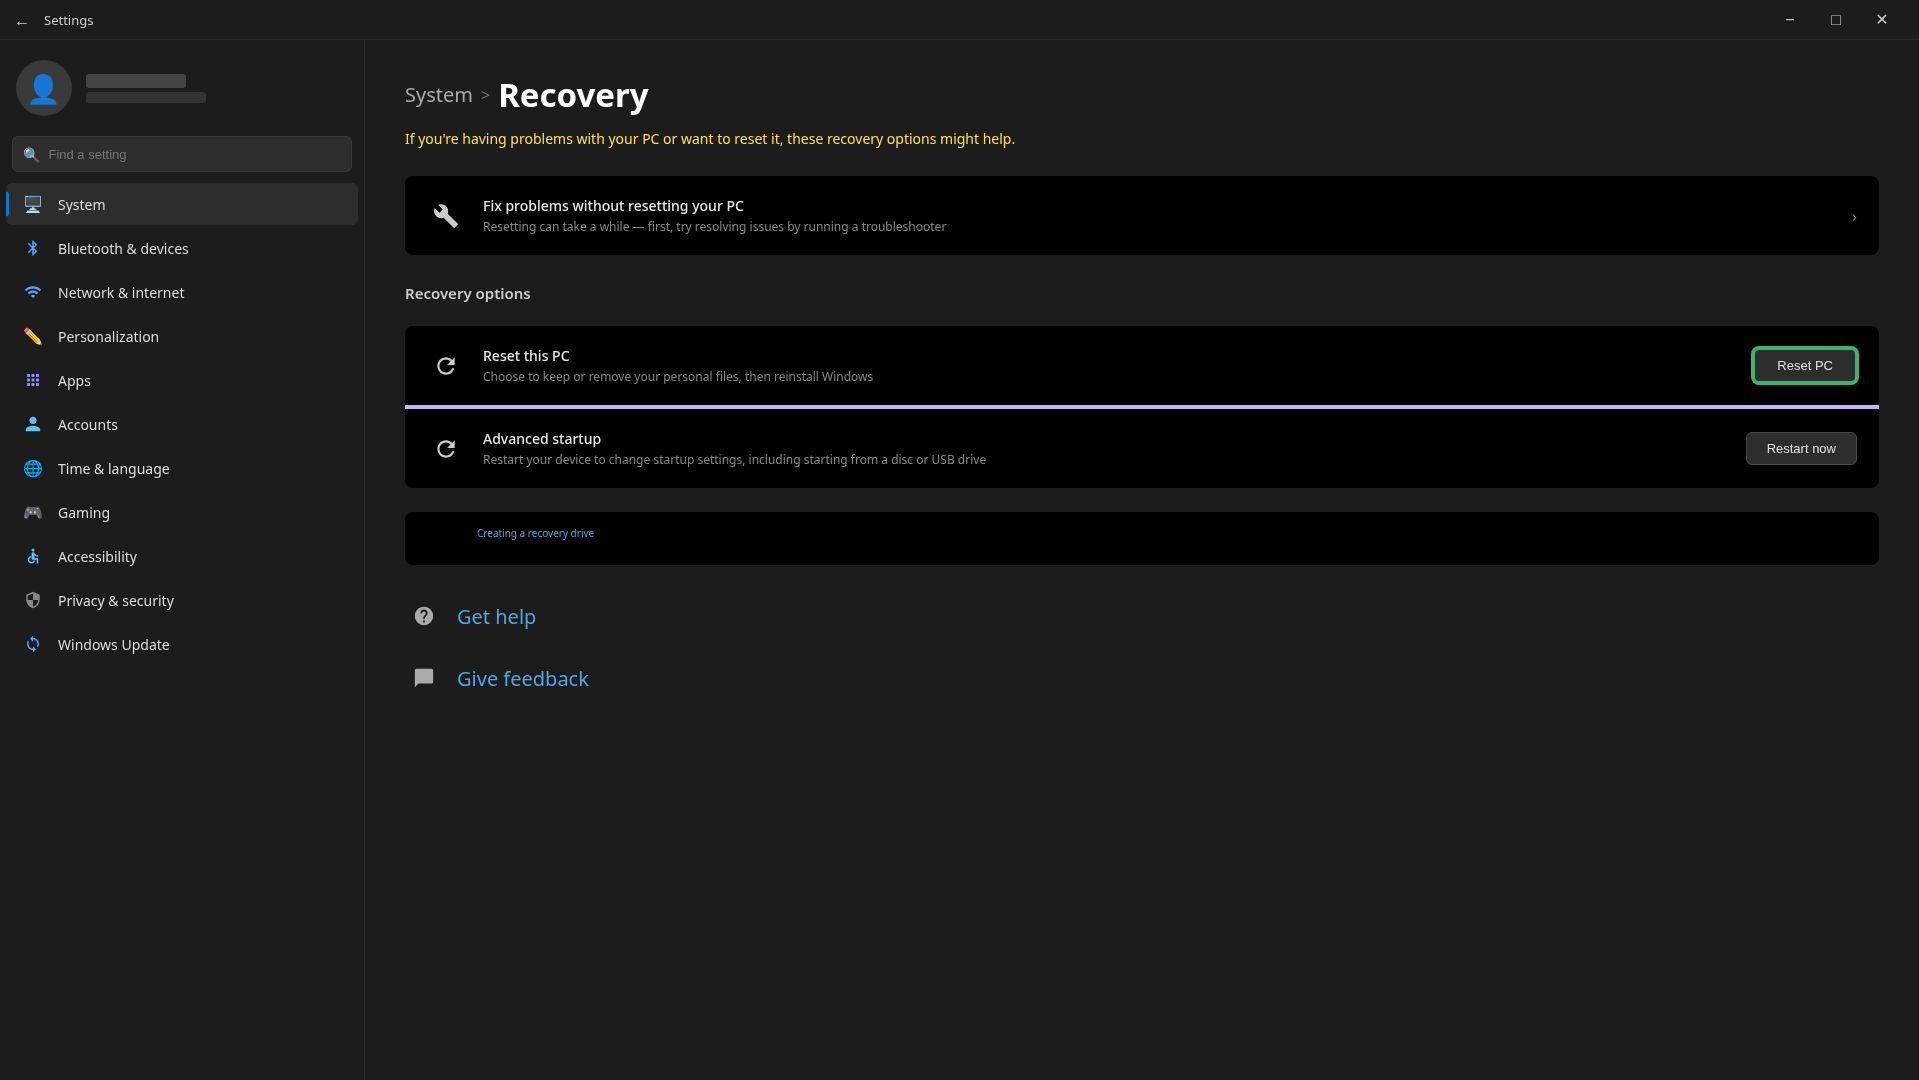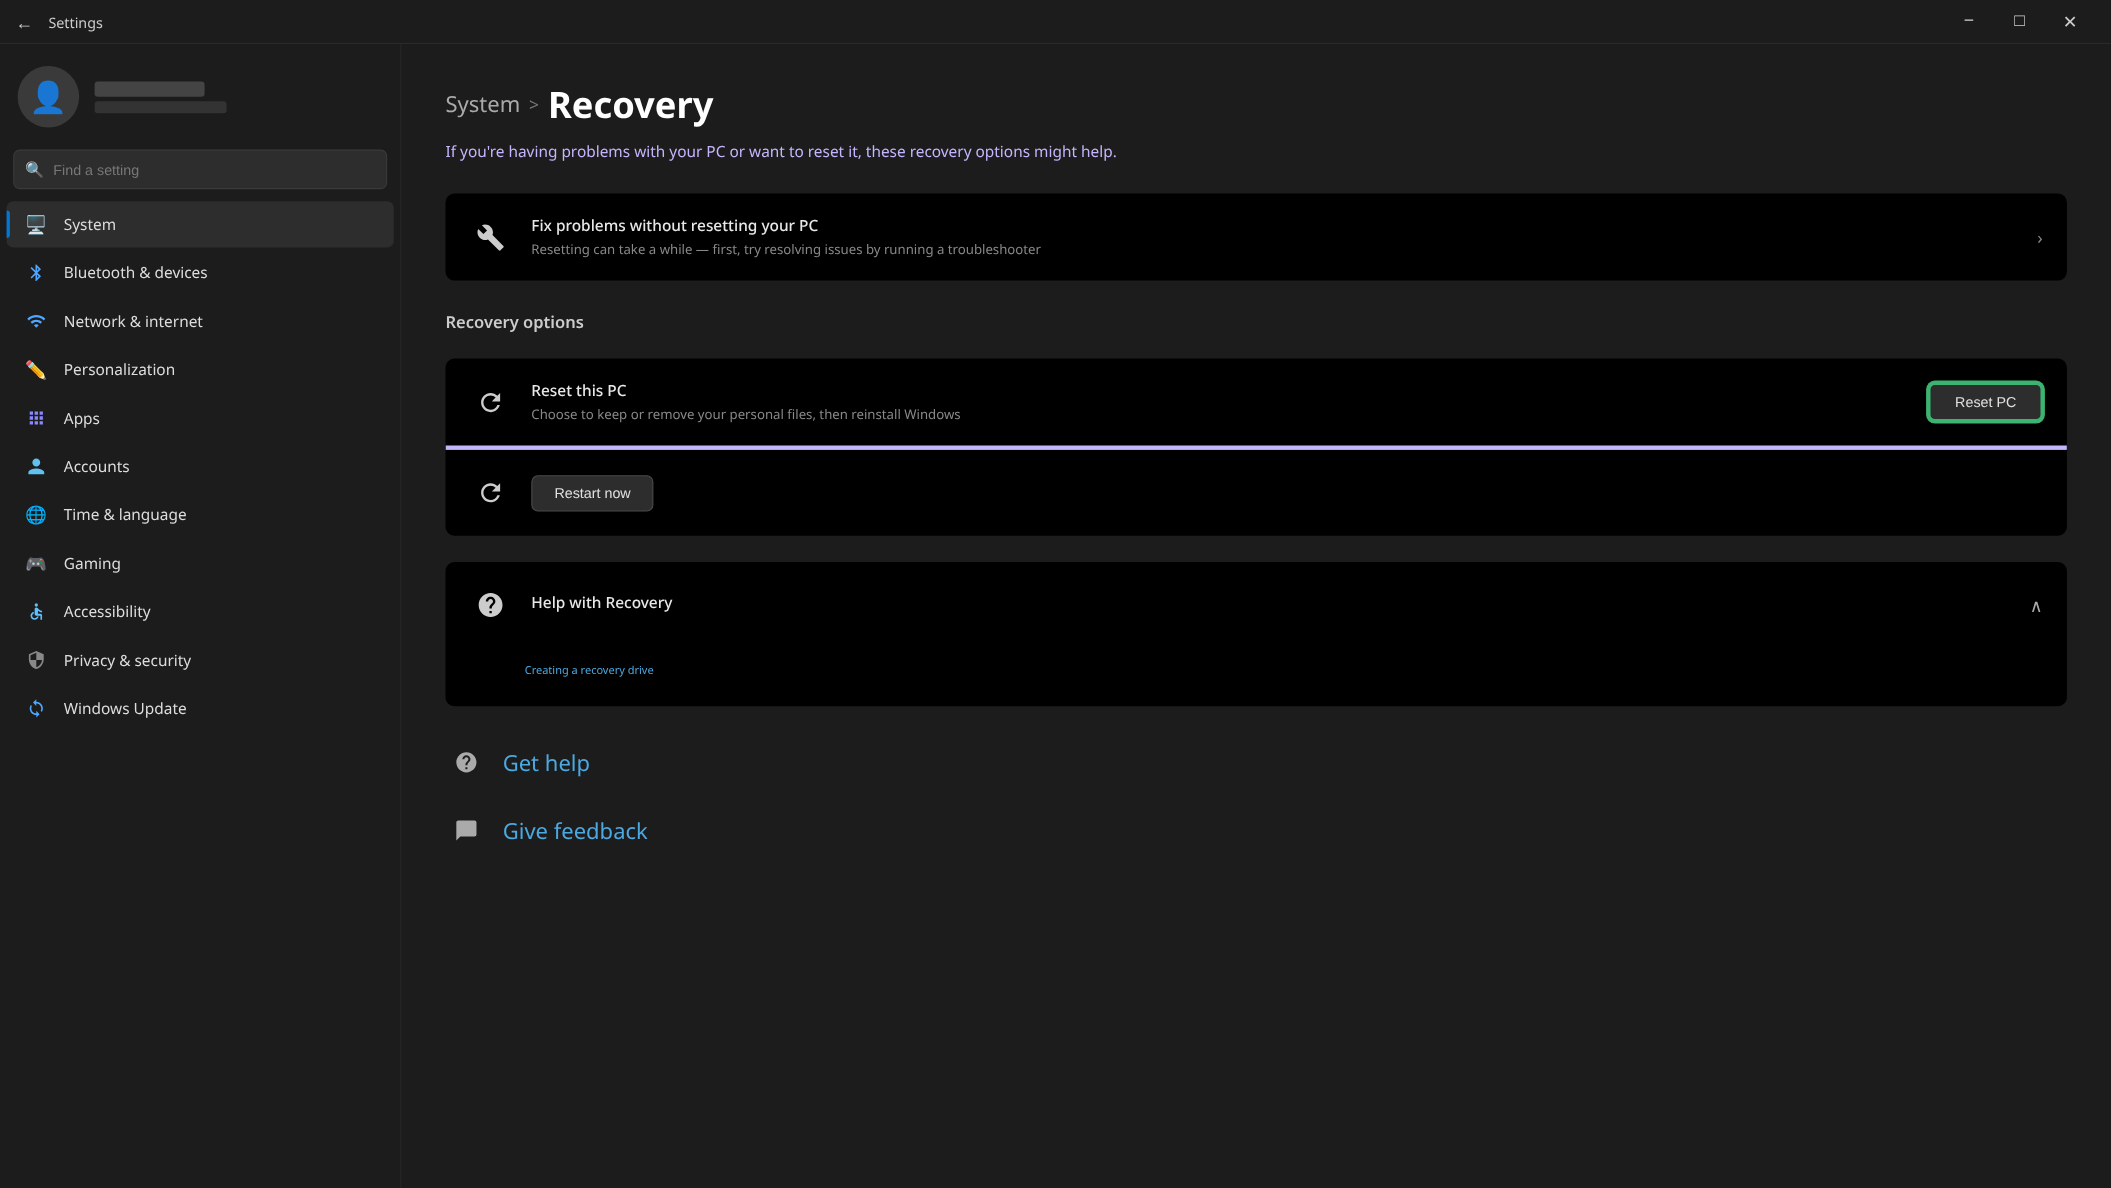--- a/index.html
+++ b/index.html
@@ -177,21 +177,21 @@
       font-size: 16px;
     }
     .breadcrumb-current {
       font-size: 33px;
       font-weight: 700;
       color: #fff;
     }
 
     .page-description {
       font-size: 14px;
-      color: #c4b5fd;
+      color: #fde047;
       margin-bottom: 28px;
       max-width: 900px;
     }
 
     
     .card {
       background: #000000;
       border-radius: 8px;
       margin-bottom: 4px;
       overflow: hidden;
@@ -467,36 +467,31 @@
           <button class="btn-reset-pc">Reset PC</button>
         </div>
       </div>
 
       <div class="card-row">
         <div class="card-row-icon">
           <svg width="26" height="26" viewBox="0 0 24 24" fill="#ccc">
             <path d="M17.65 6.35C16.2 4.9 14.21 4 12 4c-4.42 0-7.99 3.58-7.99 8s3.57 8 7.99 8c3.73 0 6.84-2.55 7.73-6h-2.08c-.82 2.33-3.04 4-5.65 4-3.31 0-6-2.69-6-6s2.69-6 6-6c1.66 0 3.14.69 4.22 1.78L13 11h7V4l-2.35 2.35z"></path>
           </svg>
         </div>
+        <div class="card-row-text">
+          <div class="card-row-title">Advanced startup</div>
+          <div class="card-row-desc">Restart your device to change startup settings, including starting from a disc or USB drive</div>
+        </div>
         <div class="card-row-action">
           <button class="btn">Restart now</button>
         </div>
       </div>
     </div>
 
     <div class="card" style="margin-top: 24px;">
-      <div class="help-header">
-        <div class="card-row-icon">
-          <svg width="26" height="26" viewBox="0 0 24 24" fill="#ccc">
-            <path d="M12 2C6.48 2 2 6.48 2 12s4.48 10 10 10 10-4.48 10-10S17.52 2 12 2zm1 17h-2v-2h2v2zm2.07-7.75l-.9.92C13.45 12.9 13 13.5 13 15h-2v-.5c0-1.1.45-2.1 1.17-2.83l1.24-1.26c.37-.36.59-.86.59-1.41 0-1.1-.9-2-2-2s-2 .9-2 2H8c0-2.21 1.79-4 4-4s4 1.79 4 4c0 .88-.36 1.68-.93 2.25z"></path>
-          </svg>
-        </div>
-        <div class="card-row-title">Help with Recovery</div>
-        <span class="help-chevron">∧</span>
-      </div>
       <div class="help-content">
         <a class="help-link">Creating a recovery drive</a>
       </div>
     </div>
 
     <div class="bottom-links">
       <div class="bottom-link-row">
         <div class="bottom-link-icon">
           <svg width="22" height="22" viewBox="0 0 24 24" fill="#aaa">
             <path d="M12 2C6.48 2 2 6.48 2 12s4.48 10 10 10 10-4.48 10-10S17.52 2 12 2zm1 17h-2v-2h2v2zm2.07-7.75l-.9.92C13.45 12.9 13 13.5 13 15h-2v-.5c0-1.1.45-2.1 1.17-2.83l1.24-1.26c.37-.36.59-.86.59-1.41 0-1.1-.9-2-2-2s-2 .9-2 2H8c0-2.21 1.79-4 4-4s4 1.79 4 4c0 .88-.36 1.68-.93 2.25z"></path>

